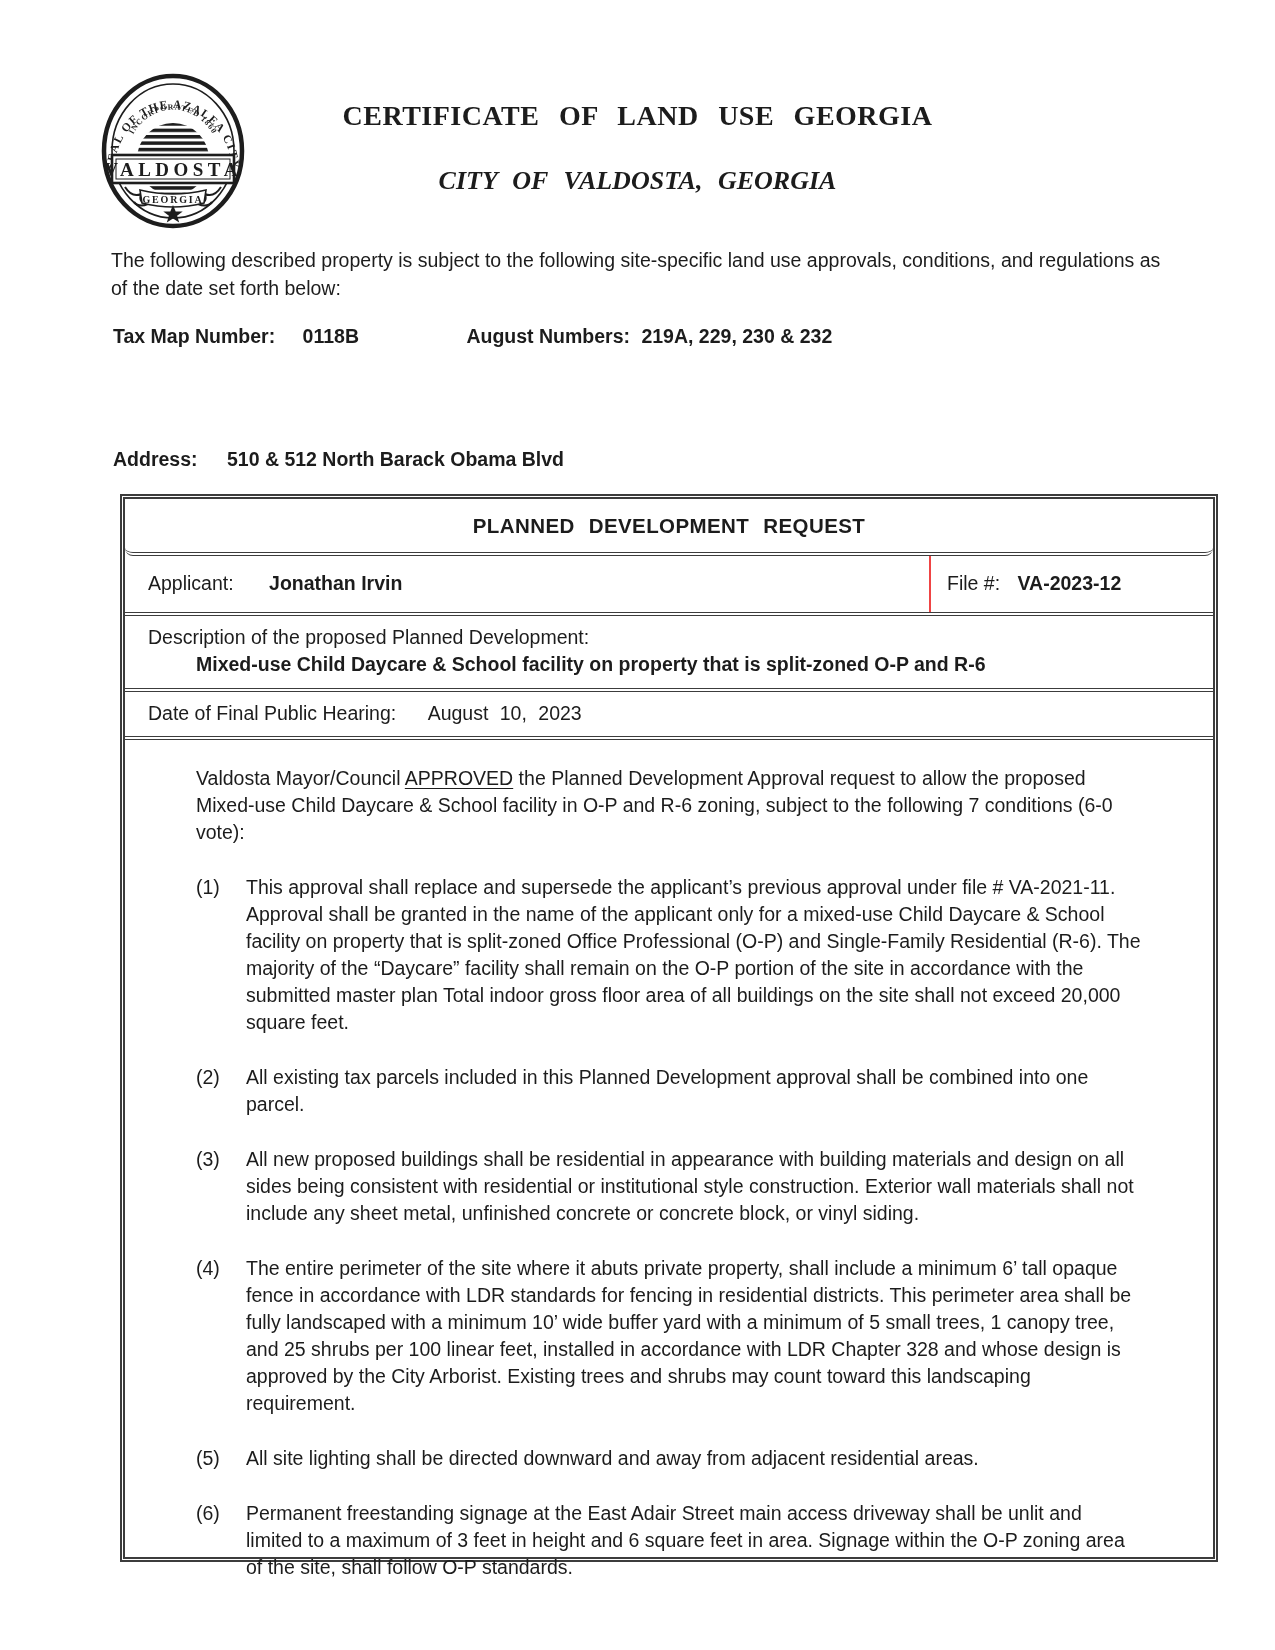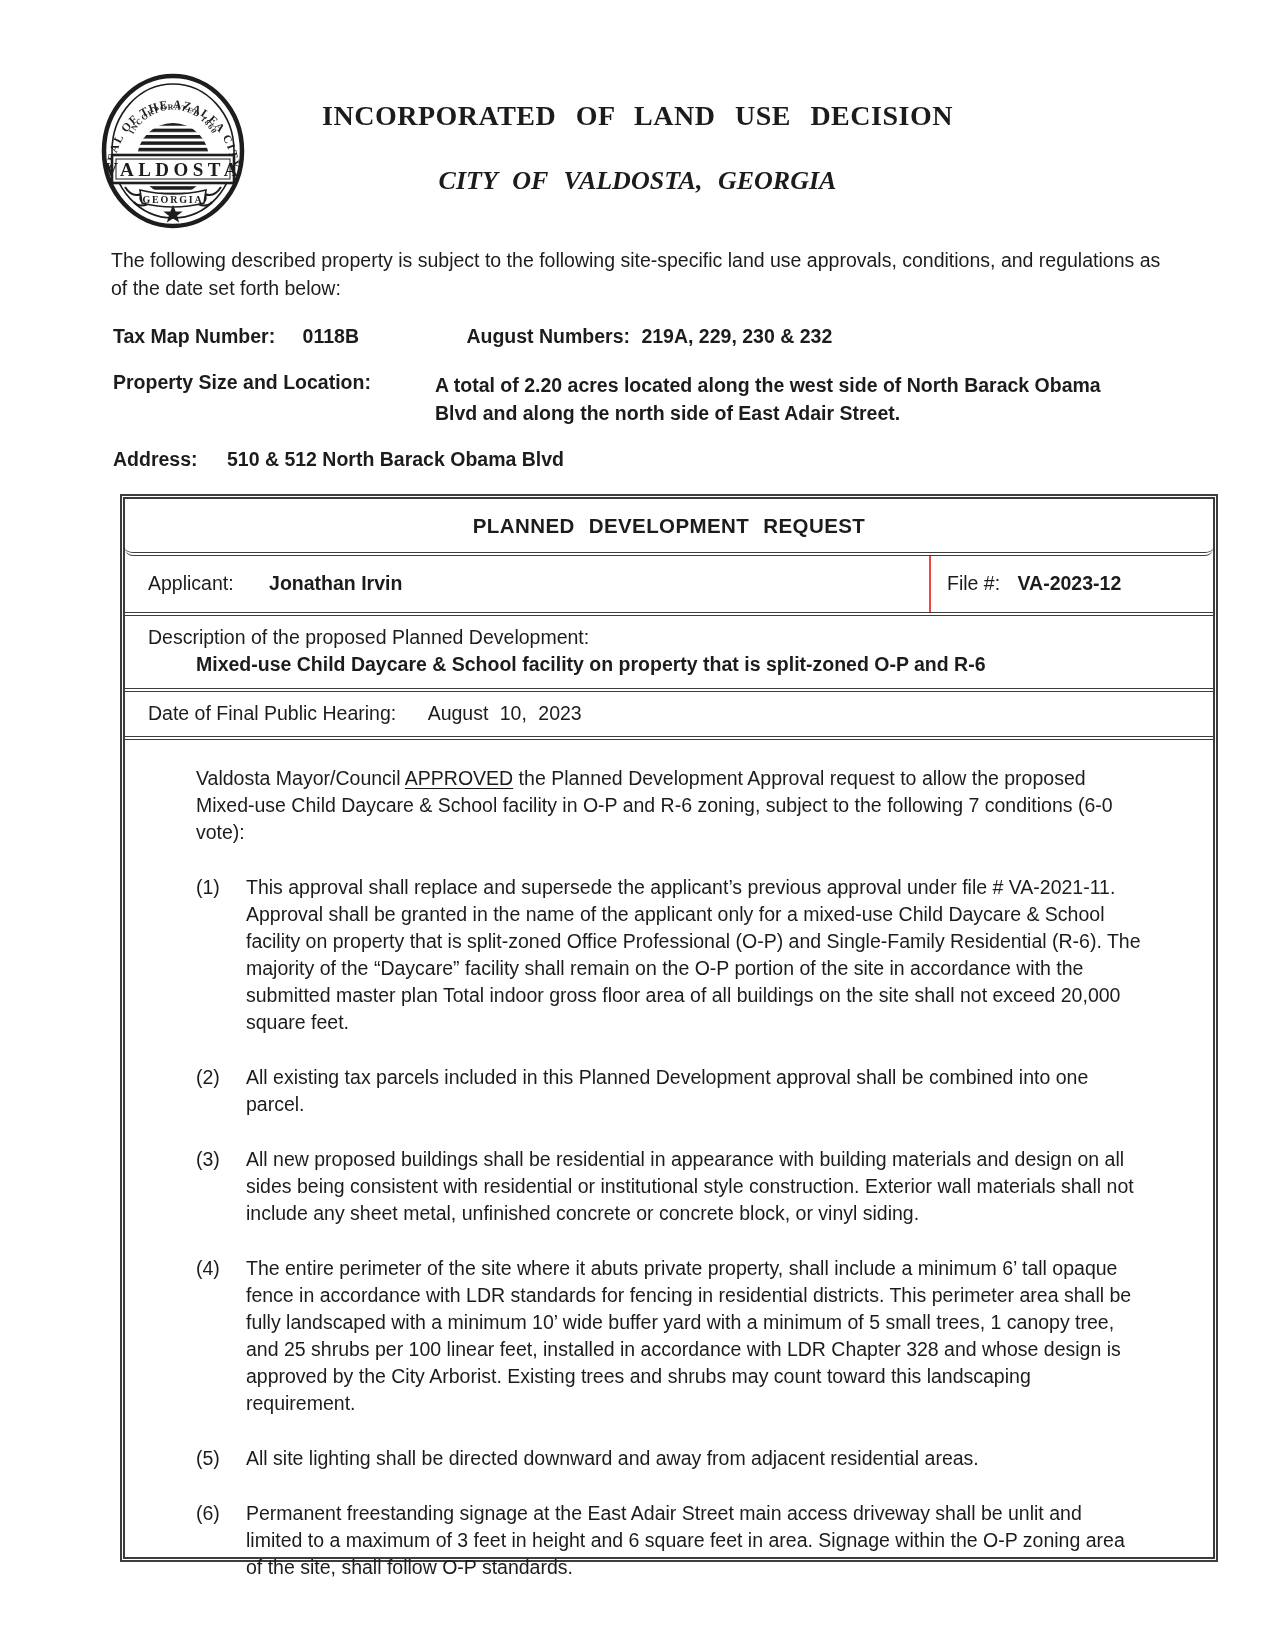--- a/index.html
+++ b/index.html
@@ -108,35 +108,32 @@
     <rect x="13" y="84" width="122" height="28" fill="#ffffff" stroke="#1d1d1d" stroke-width="2.6"></rect>
     <rect x="17" y="88" width="114" height="20" fill="none" stroke="#1d1d1d" stroke-width="1"></rect>
     <text x="74" y="105" text-anchor="middle" font-family="'Liberation Serif', serif" font-size="19" font-weight="bold" letter-spacing="4.5" fill="#1d1d1d">VALDOSTA</text>
     <path d="M 26 116 q 7 11 16 7 q -3 9 7 10 q -9 4 -14 -2" fill="none" stroke="#1d1d1d" stroke-width="2"></path>
     <path d="M 122 116 q -7 11 -16 7 q 3 9 -7 10 q 9 4 14 -2" fill="none" stroke="#1d1d1d" stroke-width="2"></path>
     <path d="M 41 119 Q 74 127 107 119 L 105 132 Q 74 140 43 132 Z" fill="#ffffff" stroke="#1d1d1d" stroke-width="1.6"></path>
     <text x="74" y="132" text-anchor="middle" font-family="'Liberation Serif', serif" font-size="10" font-weight="bold" letter-spacing="1.8" fill="#1d1d1d">GEORGIA</text>
     <polygon fill="#1d1d1d" points="74,134 76.7,140.4 83.7,140.5 78.1,144.8 80.2,151.5 74,147.4 67.8,151.5 69.9,144.8 64.3,140.5 71.3,140.4"></polygon>
   </svg>
 
-  <div class="doc-title">INCORPORATED OF LAND USE DECISION</div>
+  <div class="doc-title">CERTIFICATE OF LAND USE GEORGIA</div>
   <div class="doc-subtitle">CITY OF VALDOSTA, GEORGIA</div>
 
   <div class="intro">The following described property is subject to the following site-specific land use approvals, conditions, and regulations as of the date set forth below:</div>
 
   <div class="row-tax">
     <span class="lbl-tax">Tax Map Number:</span>
     <span class="val-tax">0118B</span>
     <span class="lbl-parcel">August Numbers:</span>
     <span class="val-parcel">219A, 229, 230 &amp; 232</span>
   </div>
 
-  <div class="row-size">
-    <span class="lbl">Property Size and Location:</span><span class="val">A total of 2.20 acres located along the west side of North Barack Obama Blvd and along the north side of East Adair Street.</span>
-  </div>
 
   <div class="row-address">
     <span>Address:</span>
     <span class="val">510 &amp; 512 North Barack Obama Blvd</span>
   </div>
 
   <div class="box">
 
     <div class="box-title">PLANNED DEVELOPMENT REQUEST</div>
 

